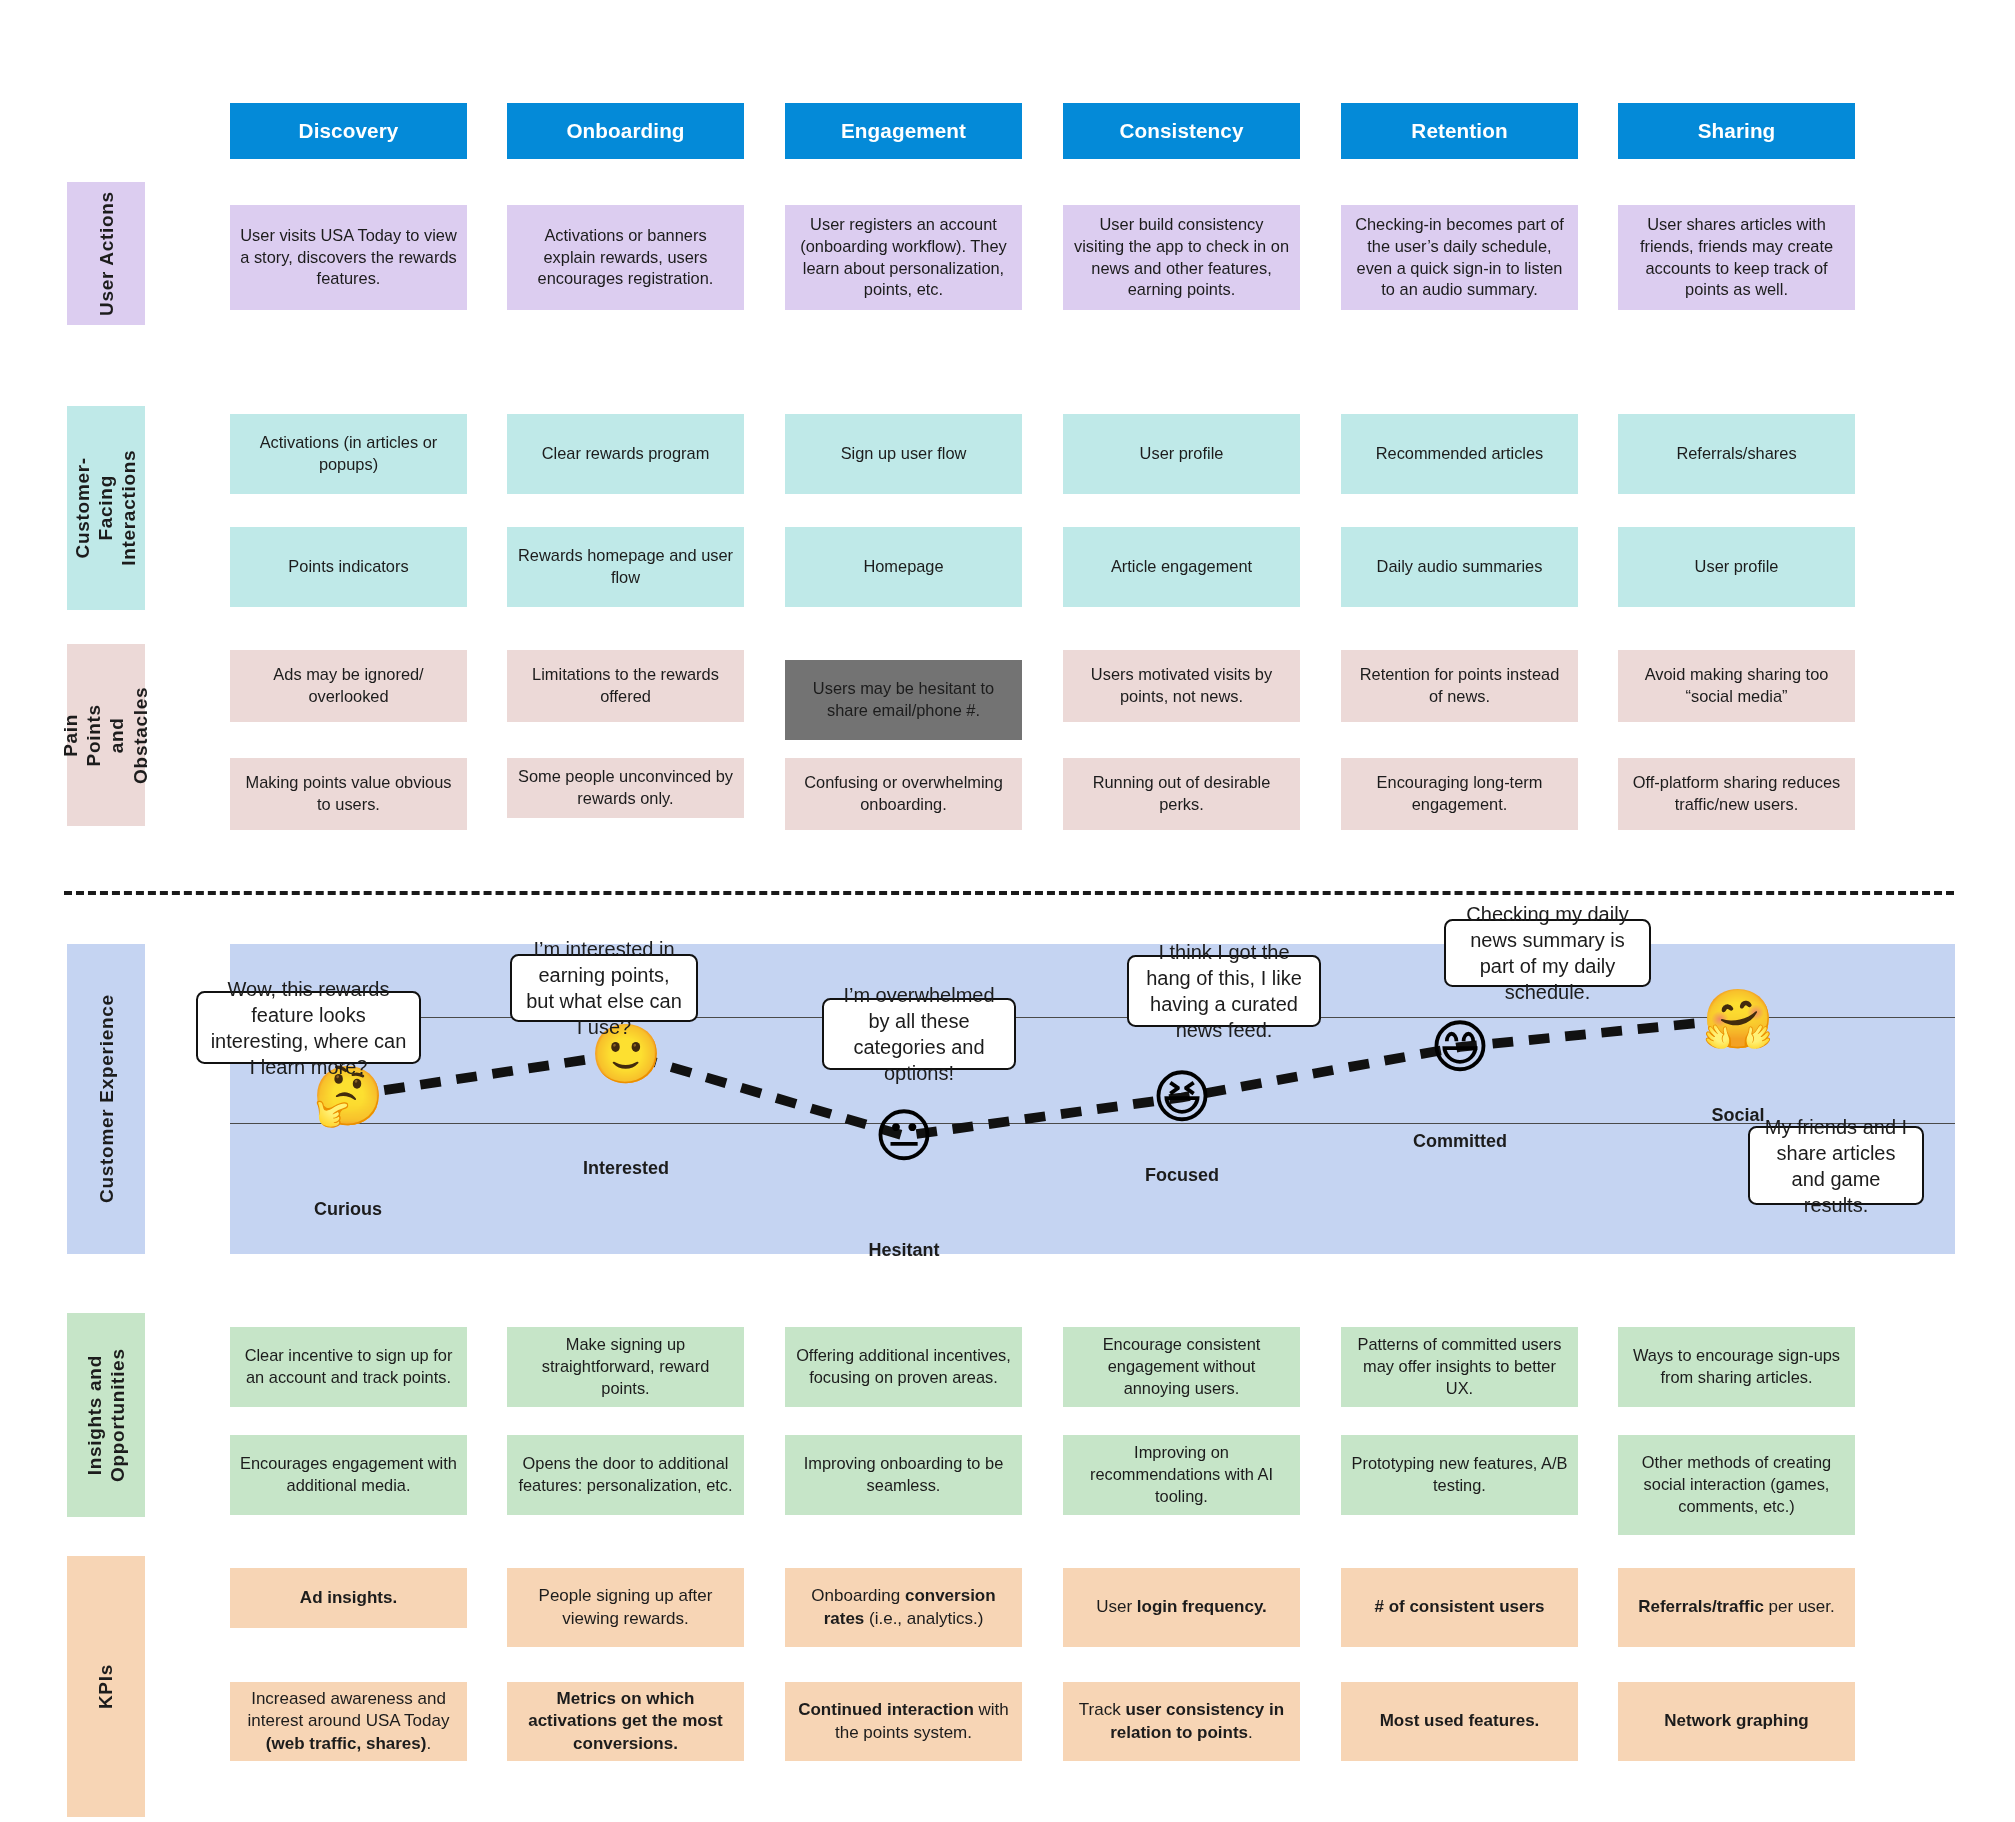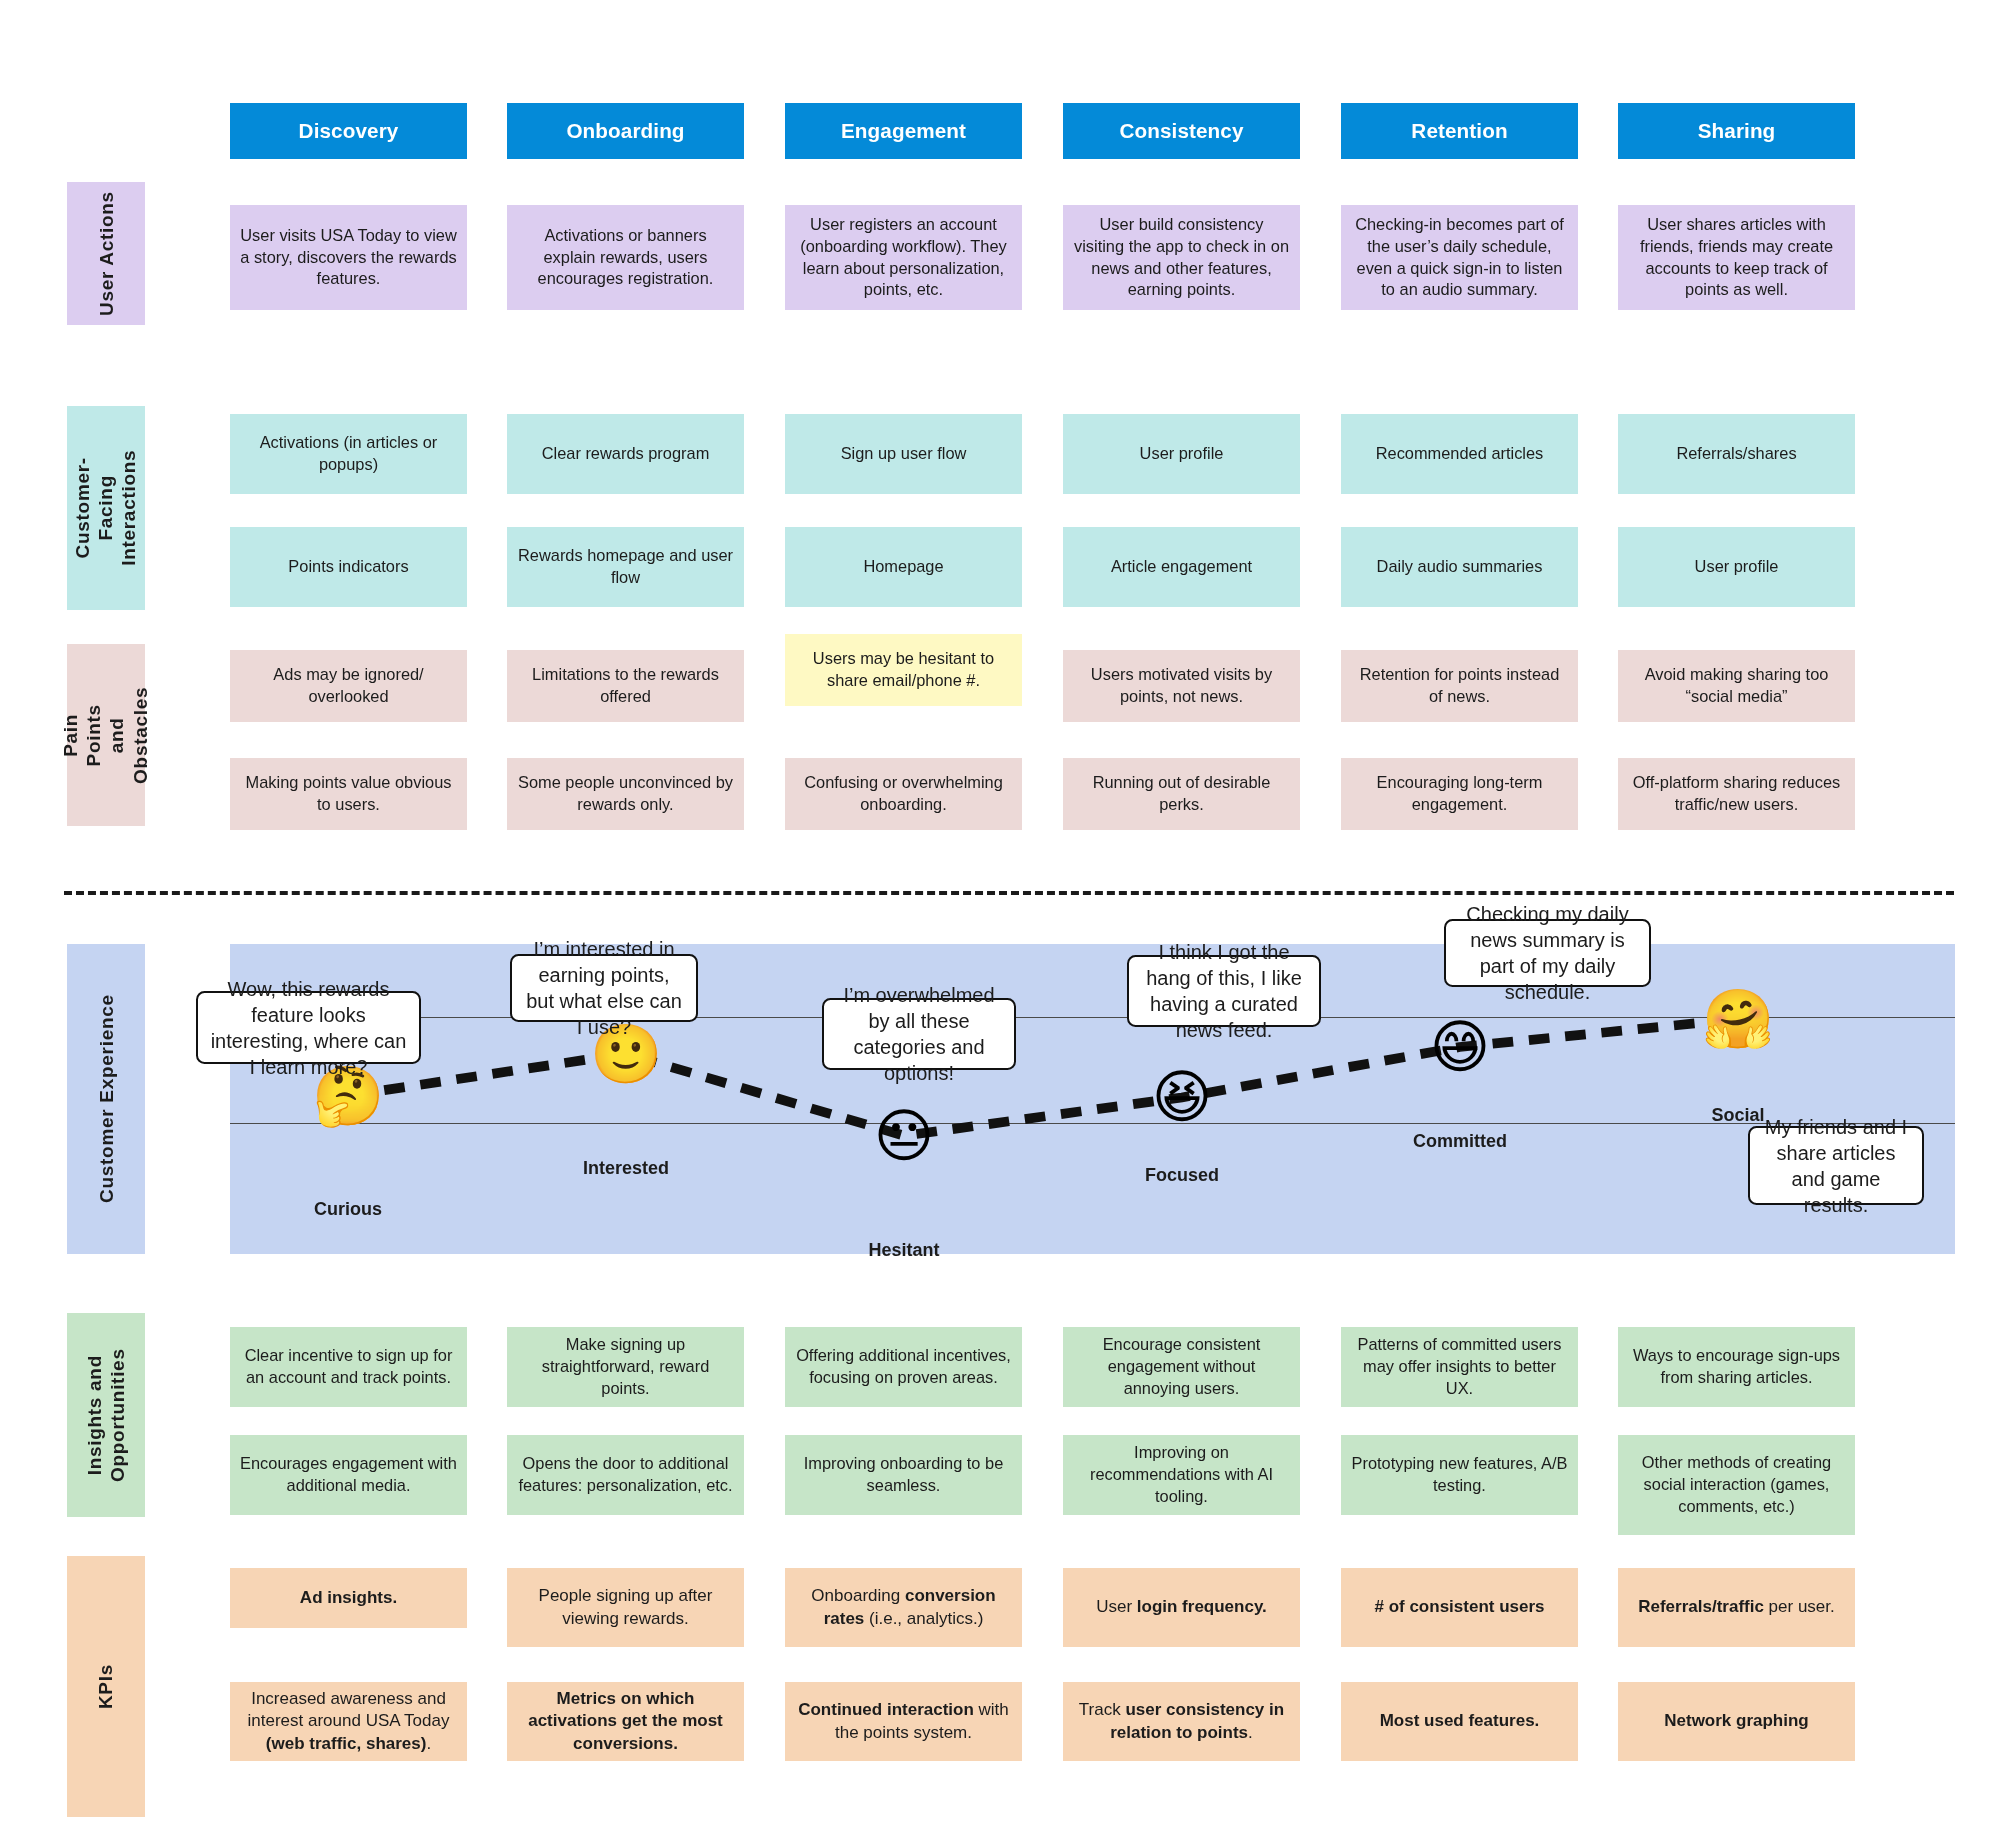--- a/index.html
+++ b/index.html
@@ -109,22 +109,22 @@
       <div class="card" style="left: 1341px; top: 414px; height: 80px; background: rgb(191, 233, 232);">Recommended articles</div>
       <div class="card" style="left: 1341px; top: 527px; height: 80px; background: rgb(191, 233, 232);">Daily audio summaries</div>
       <div class="card" style="left: 1618px; top: 414px; height: 80px; background: rgb(191, 233, 232);">Referrals/shares</div>
       <div class="card" style="left: 1618px; top: 527px; height: 80px; background: rgb(191, 233, 232);">User profile</div>
       <div class="rowlabel two" style="left: 67px; top: 644px; height: 182px; background: rgb(236, 217, 215);">
         <span>Pain Points and Obstacles</span>
       </div>
       <div class="card" style="left: 230px; top: 650px; height: 72px; background: rgb(236, 217, 215);">Ads may be ignored/ overlooked</div>
       <div class="card" style="left: 230px; top: 758px; height: 72px; background: rgb(236, 217, 215);">Making points value obvious to users.</div>
       <div class="card" style="left: 507px; top: 650px; height: 72px; background: rgb(236, 217, 215);">Limitations to the rewards offered</div>
-      <div class="card" style="left: 507px; top: 758px; height: 72px; background: rgb(236, 217, 215);">Some people unconvinced by rewards only.</div>
-      <div class="card" style="left: 785px; top: 634px; height: 72px; background: #fef9c3;">Users may be hesitant to share email/phone #.</div>
+      <div class="card" style="left: 507px; top: 758px; height: 60px; background: rgb(236, 217, 215);">Some people unconvinced by rewards only.</div>
+      <div class="card" style="left: 785px; top: 660px; height: 80px; background: #737373;">Users may be hesitant to share email/phone #.</div>
       <div class="card" style="left: 785px; top: 758px; height: 72px; background: rgb(236, 217, 215);">Confusing or overwhelming onboarding.</div>
       <div class="card" style="left: 1063px; top: 650px; height: 72px; background: rgb(236, 217, 215);">Users motivated visits by points, not news.</div>
       <div class="card" style="left: 1063px; top: 758px; height: 72px; background: rgb(236, 217, 215);">Running out of desirable perks.</div>
       <div class="card" style="left: 1341px; top: 650px; height: 72px; background: rgb(236, 217, 215);">Retention for points instead of news.</div>
       <div class="card" style="left: 1341px; top: 758px; height: 72px; background: rgb(236, 217, 215);">Encouraging long-term engagement.</div>
       <div class="card" style="left: 1618px; top: 650px; height: 72px; background: rgb(236, 217, 215);">Avoid making sharing too  “social media”</div>
       <div class="card" style="left: 1618px; top: 758px; height: 72px; background: rgb(236, 217, 215);">Off-platform sharing reduces traffic/new users.</div>
       <div class="rowlabel two" style="left: 67px; top: 1313px; height: 204px; background: rgb(198, 229, 200);">
         <span>Insights and Opportunities</span>
       </div>

